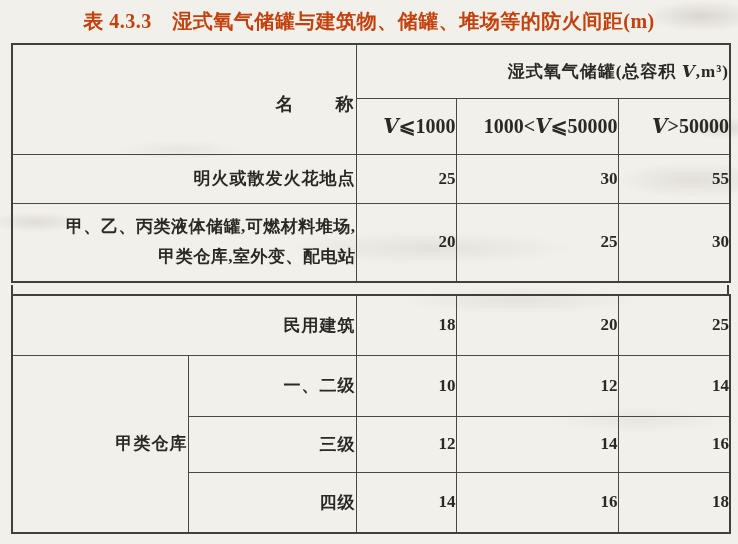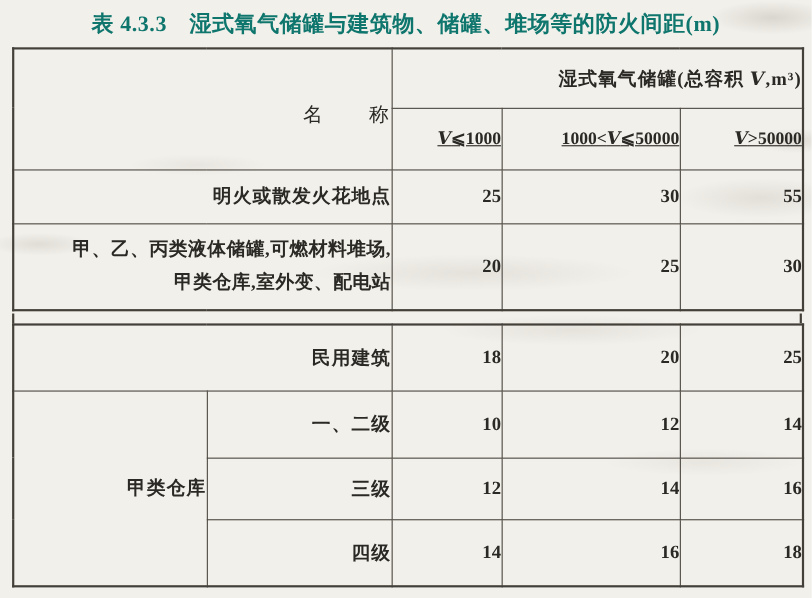--- a/index.html
+++ b/index.html
@@ -20,42 +20,42 @@
       radial-gradient(ellipse 66px 15px at 36px 222px,  rgba(115,110,100,.15), transparent 70%),
       radial-gradient(ellipse 210px 24px at 430px 248px, rgba(115,110,100,.11), transparent 70%),
       radial-gradient(ellipse 170px 20px at 520px 300px, rgba(115,110,100,.10), transparent 70%),
       radial-gradient(ellipse 130px 18px at 640px 420px, rgba(115,110,100,.08), transparent 70%),
       radial-gradient(ellipse 90px 14px at 180px 150px,  rgba(115,110,100,.08), transparent 70%);
   }
 
   .title {
     position:absolute; top:8px; left:0; width:100%;
     text-align:center; font-size:20px; font-weight:bold;
-    color:#0f766e; letter-spacing:0.5px; white-space:nowrap;
+    color:#c2410c; letter-spacing:0.5px; white-space:nowrap;
   }
 
   .tbl {
     position:absolute; left:11px; width:718px;
     border-collapse:collapse; table-layout:fixed;
     border:2px solid #43403a;
   }
   .tbl td { border:1px solid #4b4741; text-align:right; vertical-align:middle; }
   .tA { top:43px; }
   .tB { top:294px;padding-left:32px; }
   .gapstrip {
     position:absolute; left:11px; top:285px; width:718px; height:9px;
     border-left:2px solid #43403a; border-right:2px solid #43403a;
   }
 
   .h54{height:54px} .h56{height:56px} .h49{height:49px} .h79{height:79px}
   .h60{height:60px} .h61{height:61px}
 
-  .name-cell { font-size:18px; font-weight:normal; letter-spacing:2px; padding-top:10px; }
+  .name-cell { font-size:18px; font-weight:bold; letter-spacing:2px; padding-top:10px; }
   .ghdr  { font-size:17px; font-weight:bold; letter-spacing:1px; }
-  .vh    { font-size:16px; font-weight:bold;text-decoration:underline; }
+  .vh    { font-size:20px; font-weight:bold; }
   .iv    { font-style:italic; font-family:"DejaVu Serif","DejaVu Sans",serif; }
   .lbl   { font-size:17px; font-weight:bold; letter-spacing:1px; }
   .num   { font-size:17px; font-weight:bold; }
   .two-line div { line-height:1.8; letter-spacing:0.5px;padding-left:37px; }
 </style>
 </head>
 <body>
 
 <div class="page">
 

